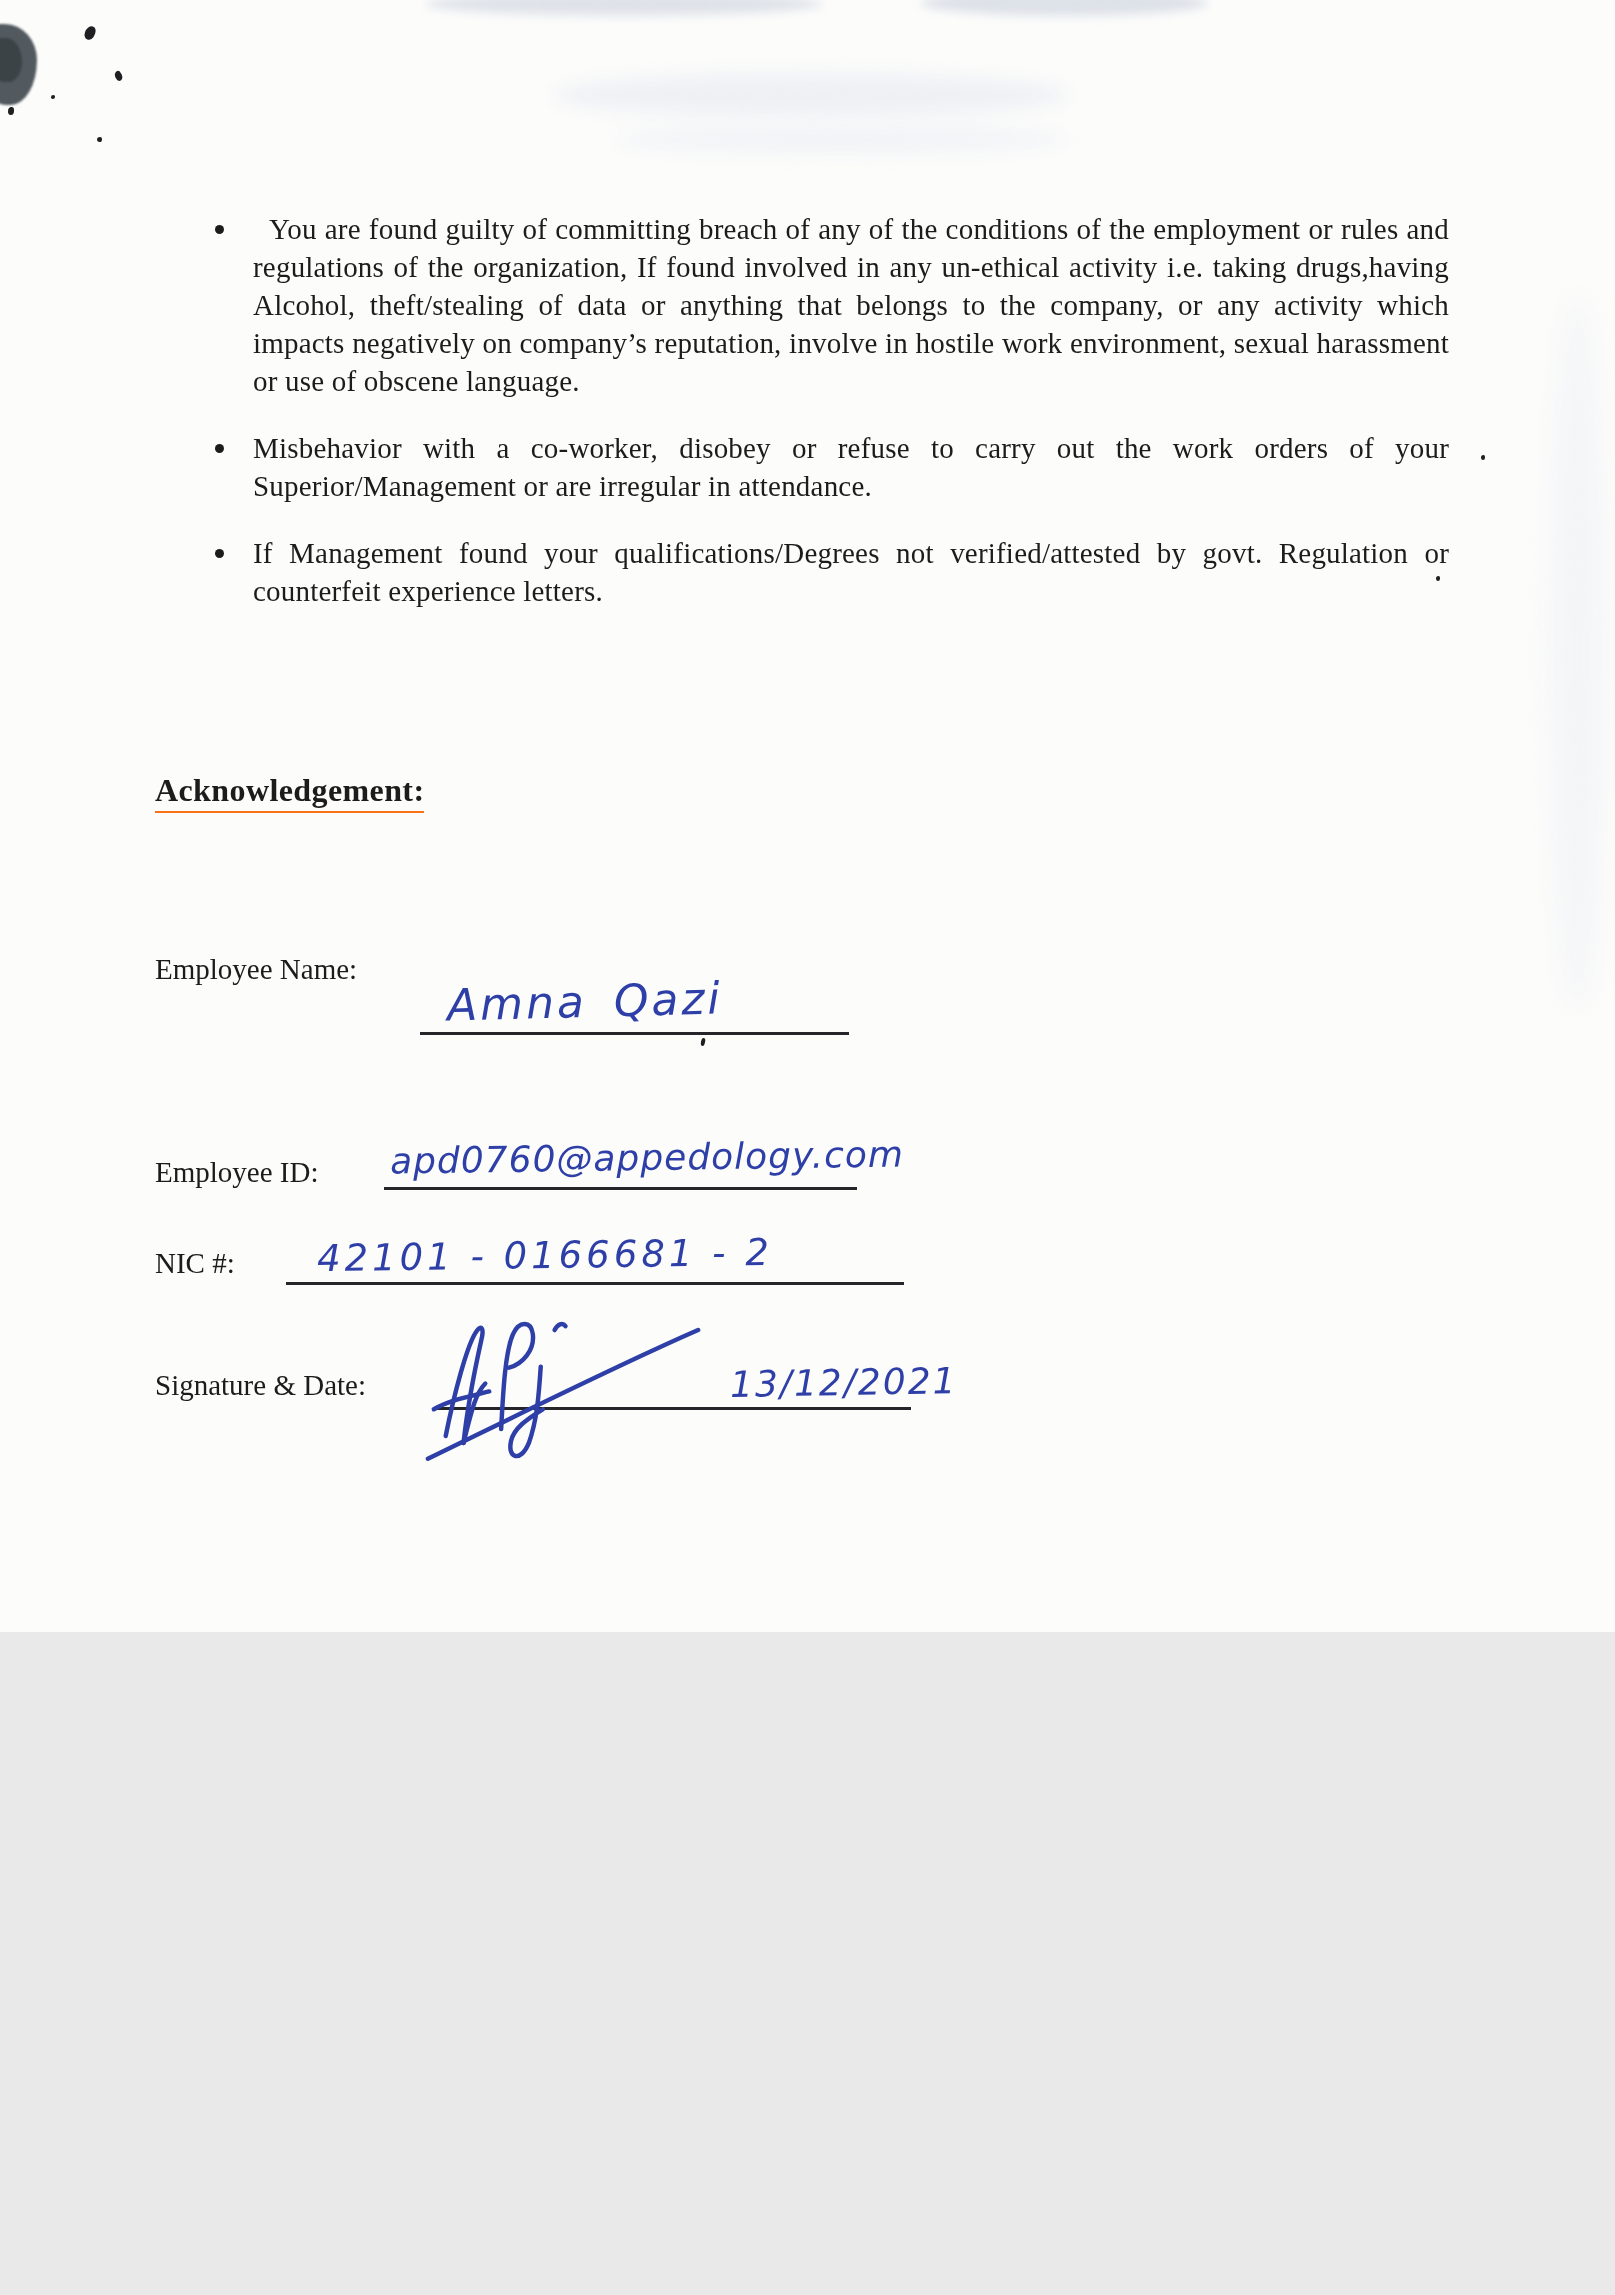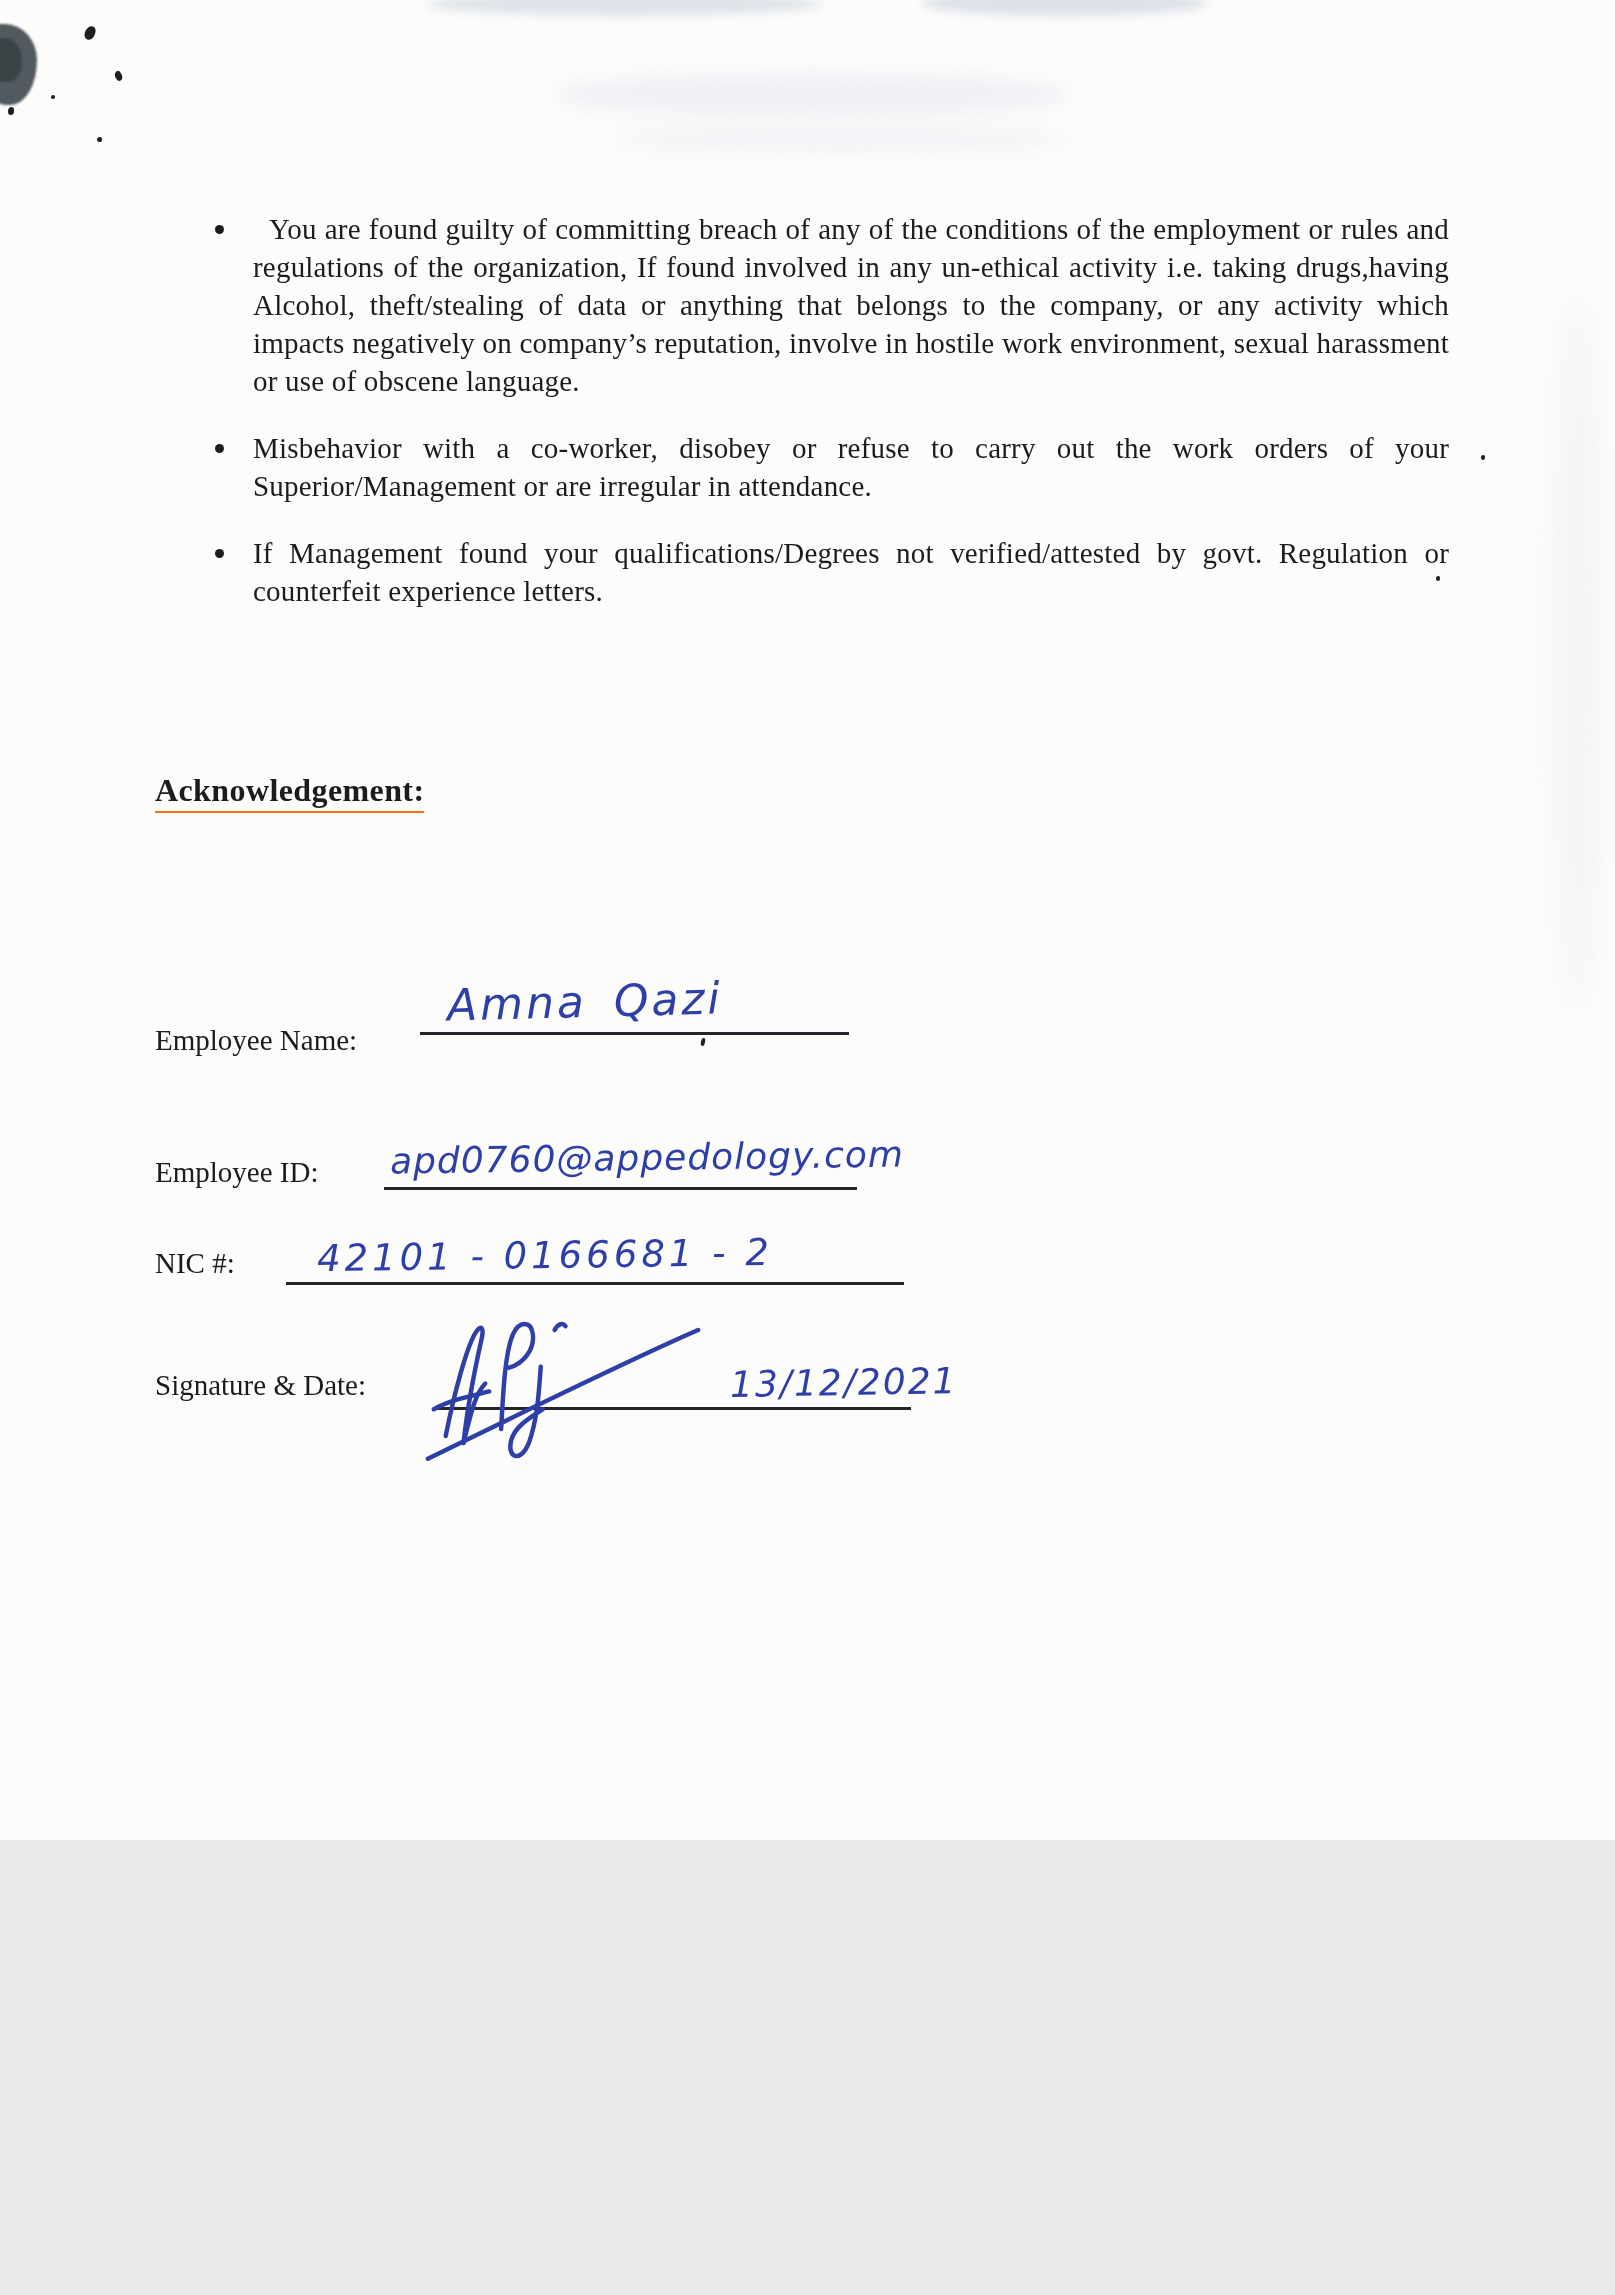--- a/index.html
+++ b/index.html
@@ -1,17 +1,17 @@
 <!DOCTYPE html>
 <html><head>
 <meta charset="utf-8">
 <style>
   html,body { margin:0; padding:0; background:#e9e9e9; }
   .page {
-    position:relative; width:1616px; height:1840px; margin:0 auto;
+    position:relative; width:1616px; height:1632px; margin:0 auto;
     background:#fcfcfb; overflow:hidden;
     font-family:"Liberation Serif", serif; color:#1c1c1c;
   }
   
   .artifact { position:absolute; pointer-events:none; }
   .blob-topleft { left:-14px; top:24px; width:51px; height:81px; background:#525a5f;
     border-radius:12% 88% 72% 55% / 25% 62% 78% 40%; filter:blur(1.2px); }
   .blob-core { left:-8px; top:38px; width:30px; height:44px; background:#3c4347;
     border-radius:40% 70% 60% 50%; filter:blur(1px); }
   .speck { background:#1f1f22; border-radius:60% 40% 55% 45%; }
@@ -41,21 +41,21 @@
   .bullet-item .dot { position:absolute; left:2px; top:15px; width:9px; height:9px;
     background:#1c1c1c; border-radius:50%; }
   .bullet-text { display:block; }
   .bullet-item.first .bullet-text { text-indent:16px; }
   .ack-heading { position:absolute; left:155px; top:772px; font-size:32px; font-weight:bold; }
   .ack-heading .hd { border-bottom:2px solid #f97316; padding-bottom:3px; letter-spacing:0.4px; }
   .ack-body { position:absolute; left:155px; top:830px; width:1297px;
     font-size:29px; line-height:38px; text-align:justify; }
   
   .label { position:absolute; font-size:29px; white-space:nowrap; }
-  .lb-name { left:155px; top:1024px; }
+  .lb-name { left:155px; top:953px; }
   .lb-id   { left:155px; top:1156px; }
   .lb-nic  { left:155px; top:1247px; }
   .lb-sig  { left:155px; top:1369px; }
   .rule { position:absolute; height:3px; background:#26262a; }
   .ln-name { left:420px; top:1032px; width:429px; }
   .ln-id   { left:384px; top:1187px; width:473px; }
   .ln-nic  { left:286px; top:1282px; width:618px; }
   .ln-sig  { left:434px; top:1407px; width:477px; }
   .hw { position:absolute; font-family:"DejaVu Sans", sans-serif; font-style:italic;
     color:#2e3fa7; white-space:nowrap; }

